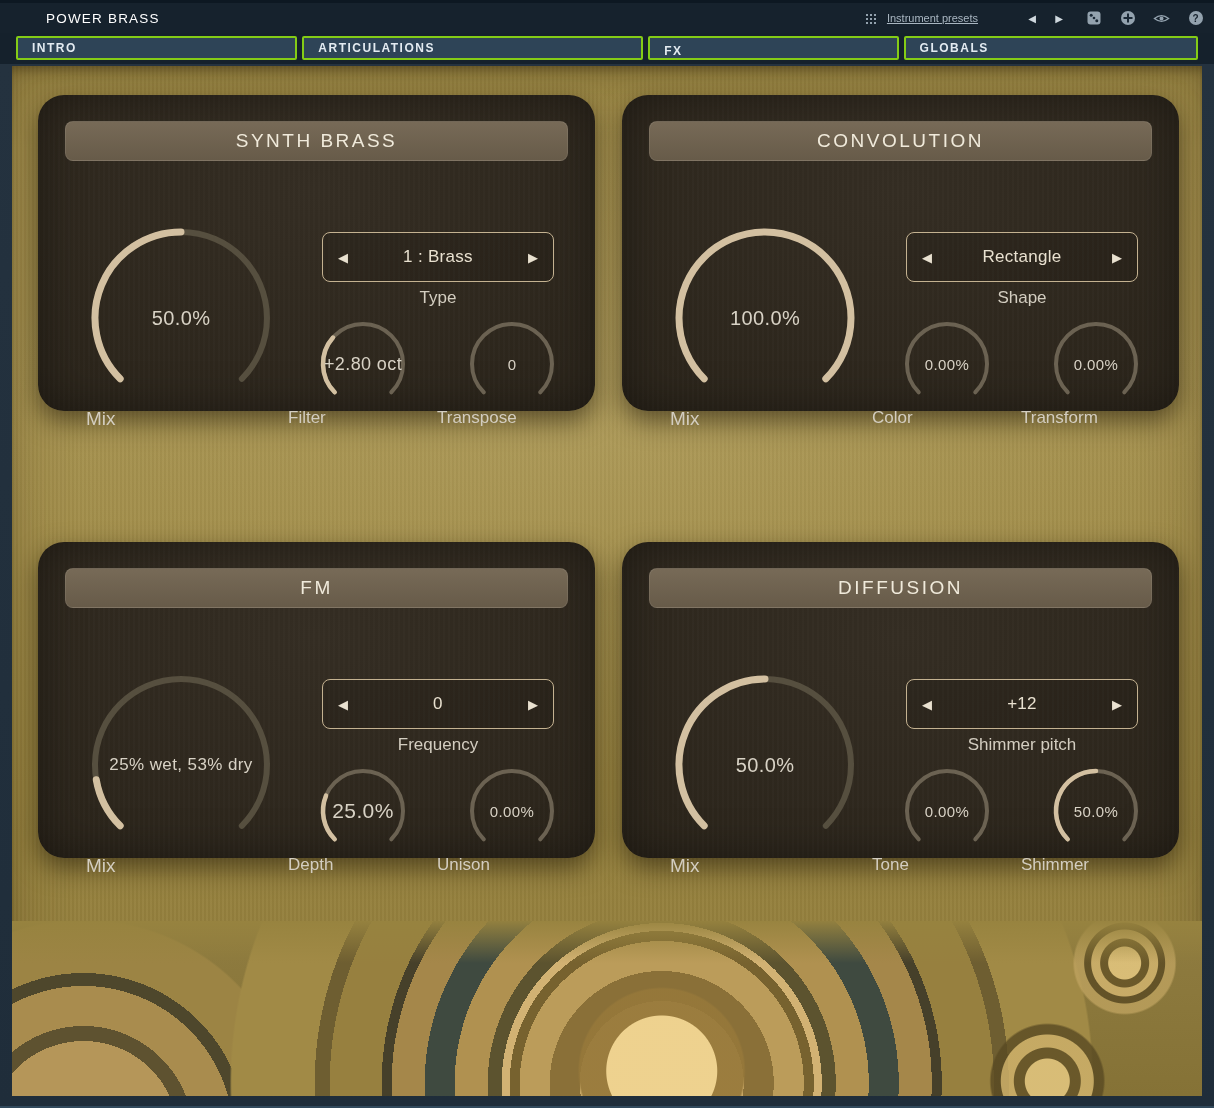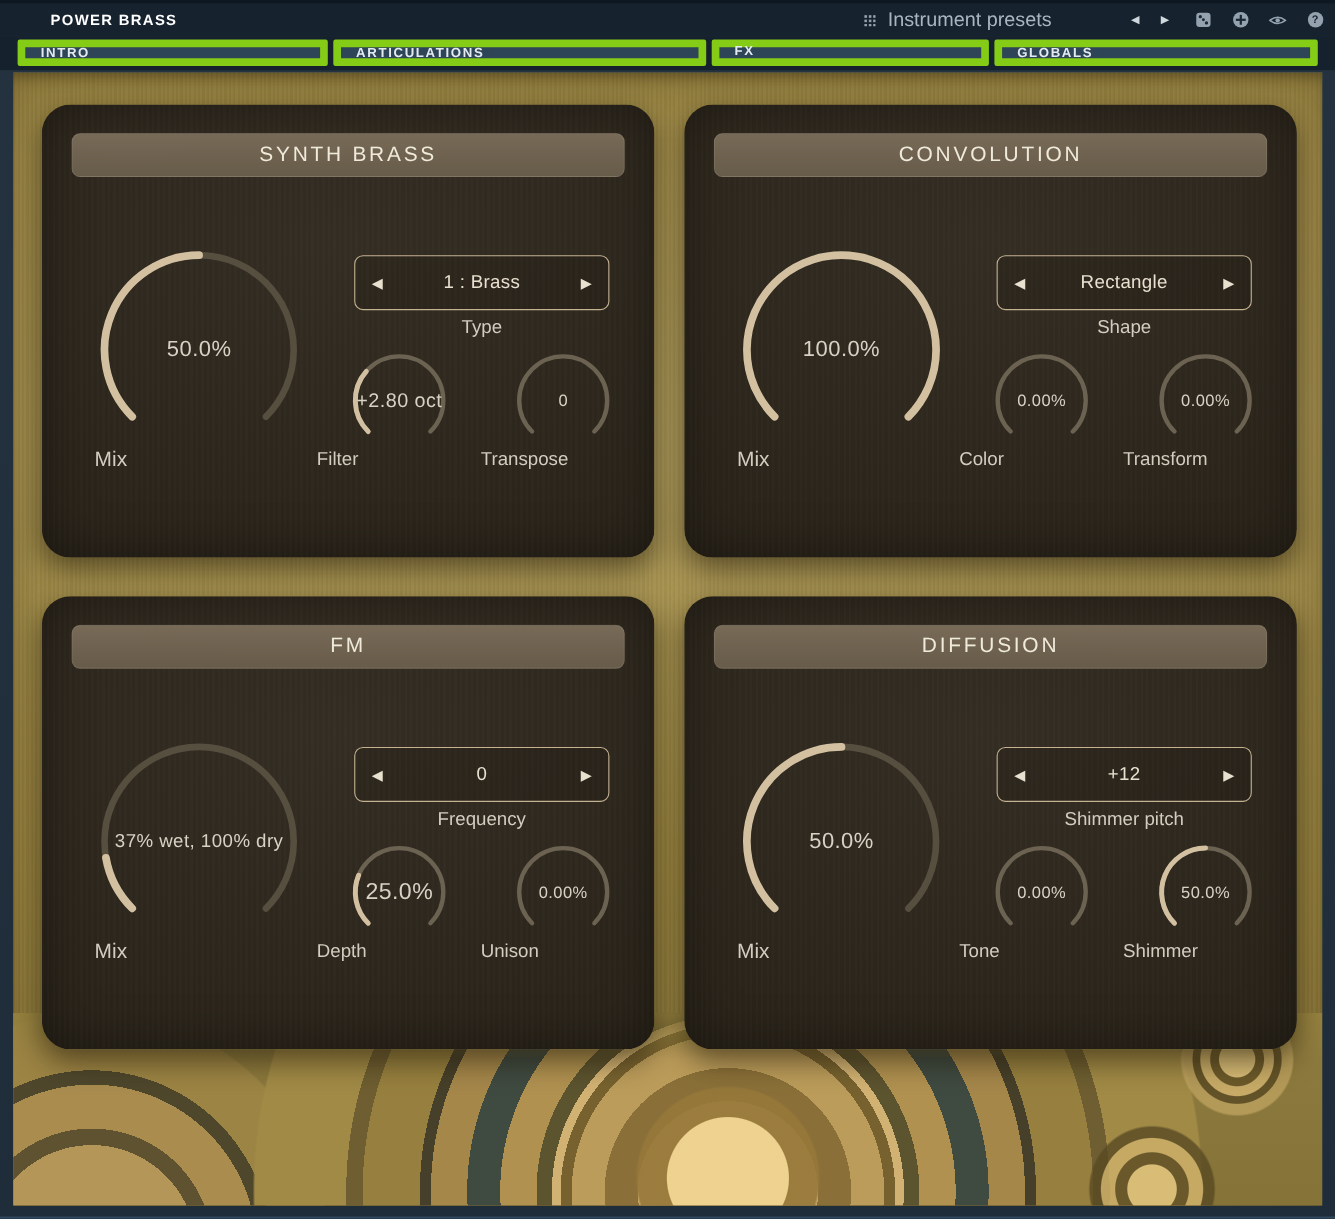--- a/index.html
+++ b/index.html
@@ -6,41 +6,41 @@
   html,body { width:1214px; height:1108px; }
   body { font-family:"Liberation Sans", sans-serif; background:#0d1822; overflow:hidden; }
 
   .window { width:1214px; height:1108px; display:flex; flex-direction:column; background:#24323f; }
 
   
   .titlebar {
     height:33px; background:#16222d; border-top:3px solid #0d1822;
     display:flex; align-items:center; padding:0 10px 0 16px; flex:0 0 auto;
   }
-  .app-title { color:#ffffff; font-size:13.5px; font-weight:bold; letter-spacing:1.2px;padding-left:30px; }
+  .app-title { color:#ffffff; font-size:13.5px; font-weight:normal; letter-spacing:1.2px;padding-left:30px; }
   .titlebar-right { margin-left:auto; display:flex; align-items:center; gap:9px; }
   .grid-icon {
     width:11px; height:11px; margin-right:2px;
     background-image:radial-gradient(circle, #93a2ae 1.1px, transparent 1.4px);
     background-size:4px 4px;
   }
-  .presets-label { color:#a9b6c1; font-size:18px; margin-right:58px; }
+  .presets-label { color:#a9b6c1; font-size:11px; margin-right:36px;text-decoration:underline; }
   .tb-arrow { color:#cfd8de; font-size:10px; width:18px; text-align:center; cursor:default; }
   .tb-icon { width:17px; height:17px; display:flex; align-items:center; justify-content:center; margin-left:8px; }
   .help-badge {
     width:14px; height:14px; border-radius:50%; background:#93a2ae; color:#16222d;
     font-size:10px; font-weight:bold; display:flex; align-items:center; justify-content:center;
   }
 
   
   .tabbar {
     height:31px; background:#15212c; display:flex; gap:5px; padding:3px 16px 4px 16px; flex:0 0 auto;
   }
   .tab {
-    background:#2e4457; border:7px solid #84cc16; border-radius:2px;
+    background:#2e4457; border:2px solid #84cc16; border-radius:2px;
     color:#e3ebf1; font-size:12px; font-weight:bold; letter-spacing:1.5px;
     display:flex; align-items:center; padding-left:14px; cursor:pointer;
   }
   .tab.active { background:#1b9af5; border-color:#1b9af5; color:#0b2635; }
   .tab-intro { flex:221 0 0; } .tab-articulations { flex:271 0 0; } .tab-creative { flex:240 0 0; }
   .tab-fx { flex:195 0 0;align-items:flex-end; } .tab-globals { flex:232 0 0; }
 
   
   .frame { flex:1 1 auto; padding:2px 12px 12px 12px; background:linear-gradient(180deg,#24323f,#1f2d3a); box-shadow: inset 0 -2px 0 #31495c; }
   .stage {
@@ -64,21 +64,21 @@
         #a5874a 237px 270px, #46402a 270px 280px, #97803f 280px 332px, #6e5e31 332px 347px,
         #a18a46 347px 430px, rgba(161,138,70,0) 432px),
       radial-gradient(circle at 6% 215px,
         #b59659 0 95px, #5e5230 95px 110px, #a98c4e 110px 150px, #4e472c 150px 163px,
         #9c8444 163px 215px, rgba(156,132,68,0) 217px),
       linear-gradient(180deg, #8f7c40, #857236);
   }
 
   
   .panel {
-    position:absolute; width:557px; height:412px; border-radius:26px;
+    position:absolute; width:557px; height:316px; border-radius:26px;
     background:
       repeating-linear-gradient(90deg, rgba(255,255,255,0.015) 0 2px, transparent 2px 5px),
       radial-gradient(ellipse 600px 400px at 50% 30%, #342d23, #282218 85%);
     box-shadow: 0 10px 26px rgba(25,18,6,0.55), inset 0 0 45px rgba(0,0,0,0.35);
   }
   .panel-1 { left:26px;  top:29px; }
   .panel-2 { left:610px; top:29px; }
   .panel-3 { left:26px;  top:476px; }
   .panel-4 { left:610px; top:476px; }
 
@@ -239,21 +239,21 @@
         <div class="knob-label label-sm-b">Transform</div>
       </div>
 
       <div class="panel panel-3">
         <div class="panel-header">FM</div>
         <div class="knob knob-big">
             <svg width="190" height="190" viewBox="0 0 190 190">
               <path d="M 34.19 155.81 A 86 86 0 1 1 155.81 155.81" fill="none" stroke="#564f3f" stroke-width="6" stroke-linecap="round"></path>
               <path d="M 34.19 155.81 A 86 86 0 0 1 10.28 109.79" fill="none" stroke="#d3c0a1" stroke-width="7" stroke-linecap="round"></path>
             </svg>
-          <div class="knob-value" style="font-size: 17px;">37% wet, 100% dry</div>
+          <div class="knob-value" style="font-size: 17px;">25% wet, 53% dry</div>
         </div>
         <div class="knob-label label-mix">Mix</div>
         <div class="selector">
           <span class="sel-arrow">◀</span>
           <span class="sel-value">0</span>
           <span class="sel-arrow">▶</span>
         </div>
         <div class="selector-label">Frequency</div>
         <div class="knob knob-sm-a">
             <svg width="96" height="96" viewBox="0 0 96 96">

